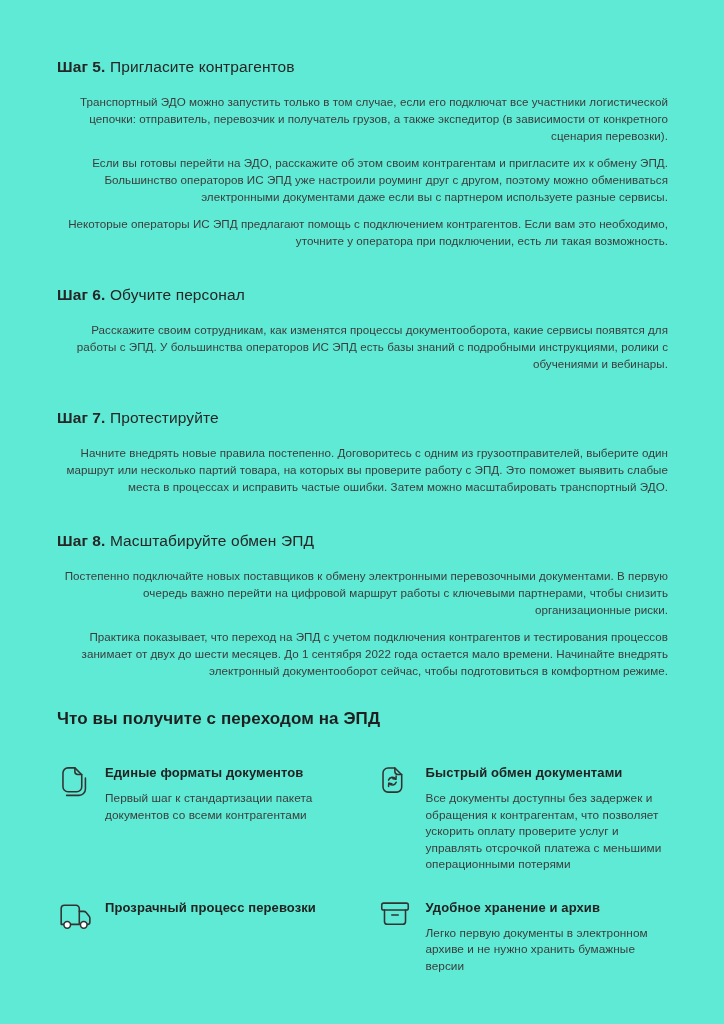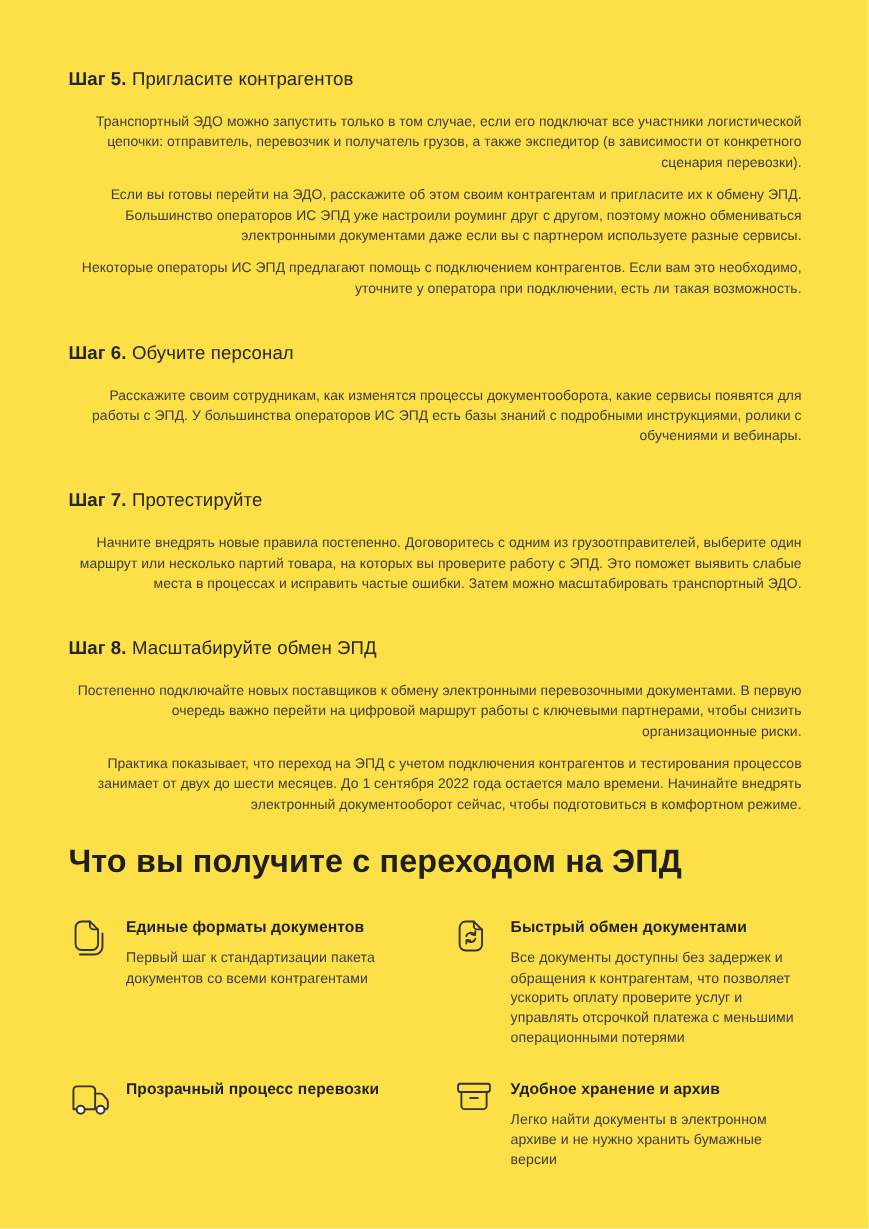--- a/index.html
+++ b/index.html
@@ -1,21 +1,21 @@
 <!DOCTYPE html>
 <html lang="ru"><head>
 <meta charset="utf-8">
 <style>
   * { margin: 0; padding: 0; box-sizing: border-box; }
   html, body { background: #ffffff; }
   .page {
     position: relative;
     width: 724px;
     height: 1024px;
-    background: #fde047;
+    background: #5eead4;
     font-family: "Liberation Sans", "DejaVu Sans", sans-serif;
     color: #3a3a3a;
     padding: 57px 56px 0 57px;
     overflow: hidden;
   }
   
   .step h2 {
     font-size: 15.5px;
     line-height: 20px;
     font-weight: 400;
@@ -30,21 +30,21 @@
     color: #3c3c3c;
     margin-top: 16px;
     max-width: 616px;
     text-align: right;
   }
   .step p + p { margin-top: 10px; }
   .step + .step { margin-top: 36px; }
   
   .benefits { margin-top: 26px; }
   .benefits h1 {
-    font-size: 27px;
+    font-size: 17px;
     line-height: 27px;
     font-weight: 700;
     color: #1f1f1f;
     letter-spacing: 0.1px;
   }
   .cards {
     margin-top: 32px;
     display: grid;
     grid-template-columns: 1fr 1fr;
     column-gap: 30px;
@@ -159,20 +159,20 @@
       <div class="card">
         <div class="card-icon">
           <svg width="34" height="32" viewBox="0 0 37 35">
             <rect x="4" y="4.5" width="29" height="7.5" rx="2"></rect>
             <path d="M7 12 v12.5 a3.2 3.2 0 0 0 3.2 3.2 h16.6 a3.2 3.2 0 0 0 3.2 -3.2 V12"></path>
             <path d="M15 17.5 h7"></path>
           </svg>
         </div>
         <div class="card-body">
           <div class="card-title">Удобное хранение и архив</div>
-          <div class="card-text">Легко найти документы в электронном архиве и не нужно хранить бумажные версии</div>
+          <div class="card-text">Легко первую документы в электронном архиве и не нужно хранить бумажные версии</div>
         </div>
       </div>
 
     </div>
   </section>
 
 </div>
 
 </body></html>

